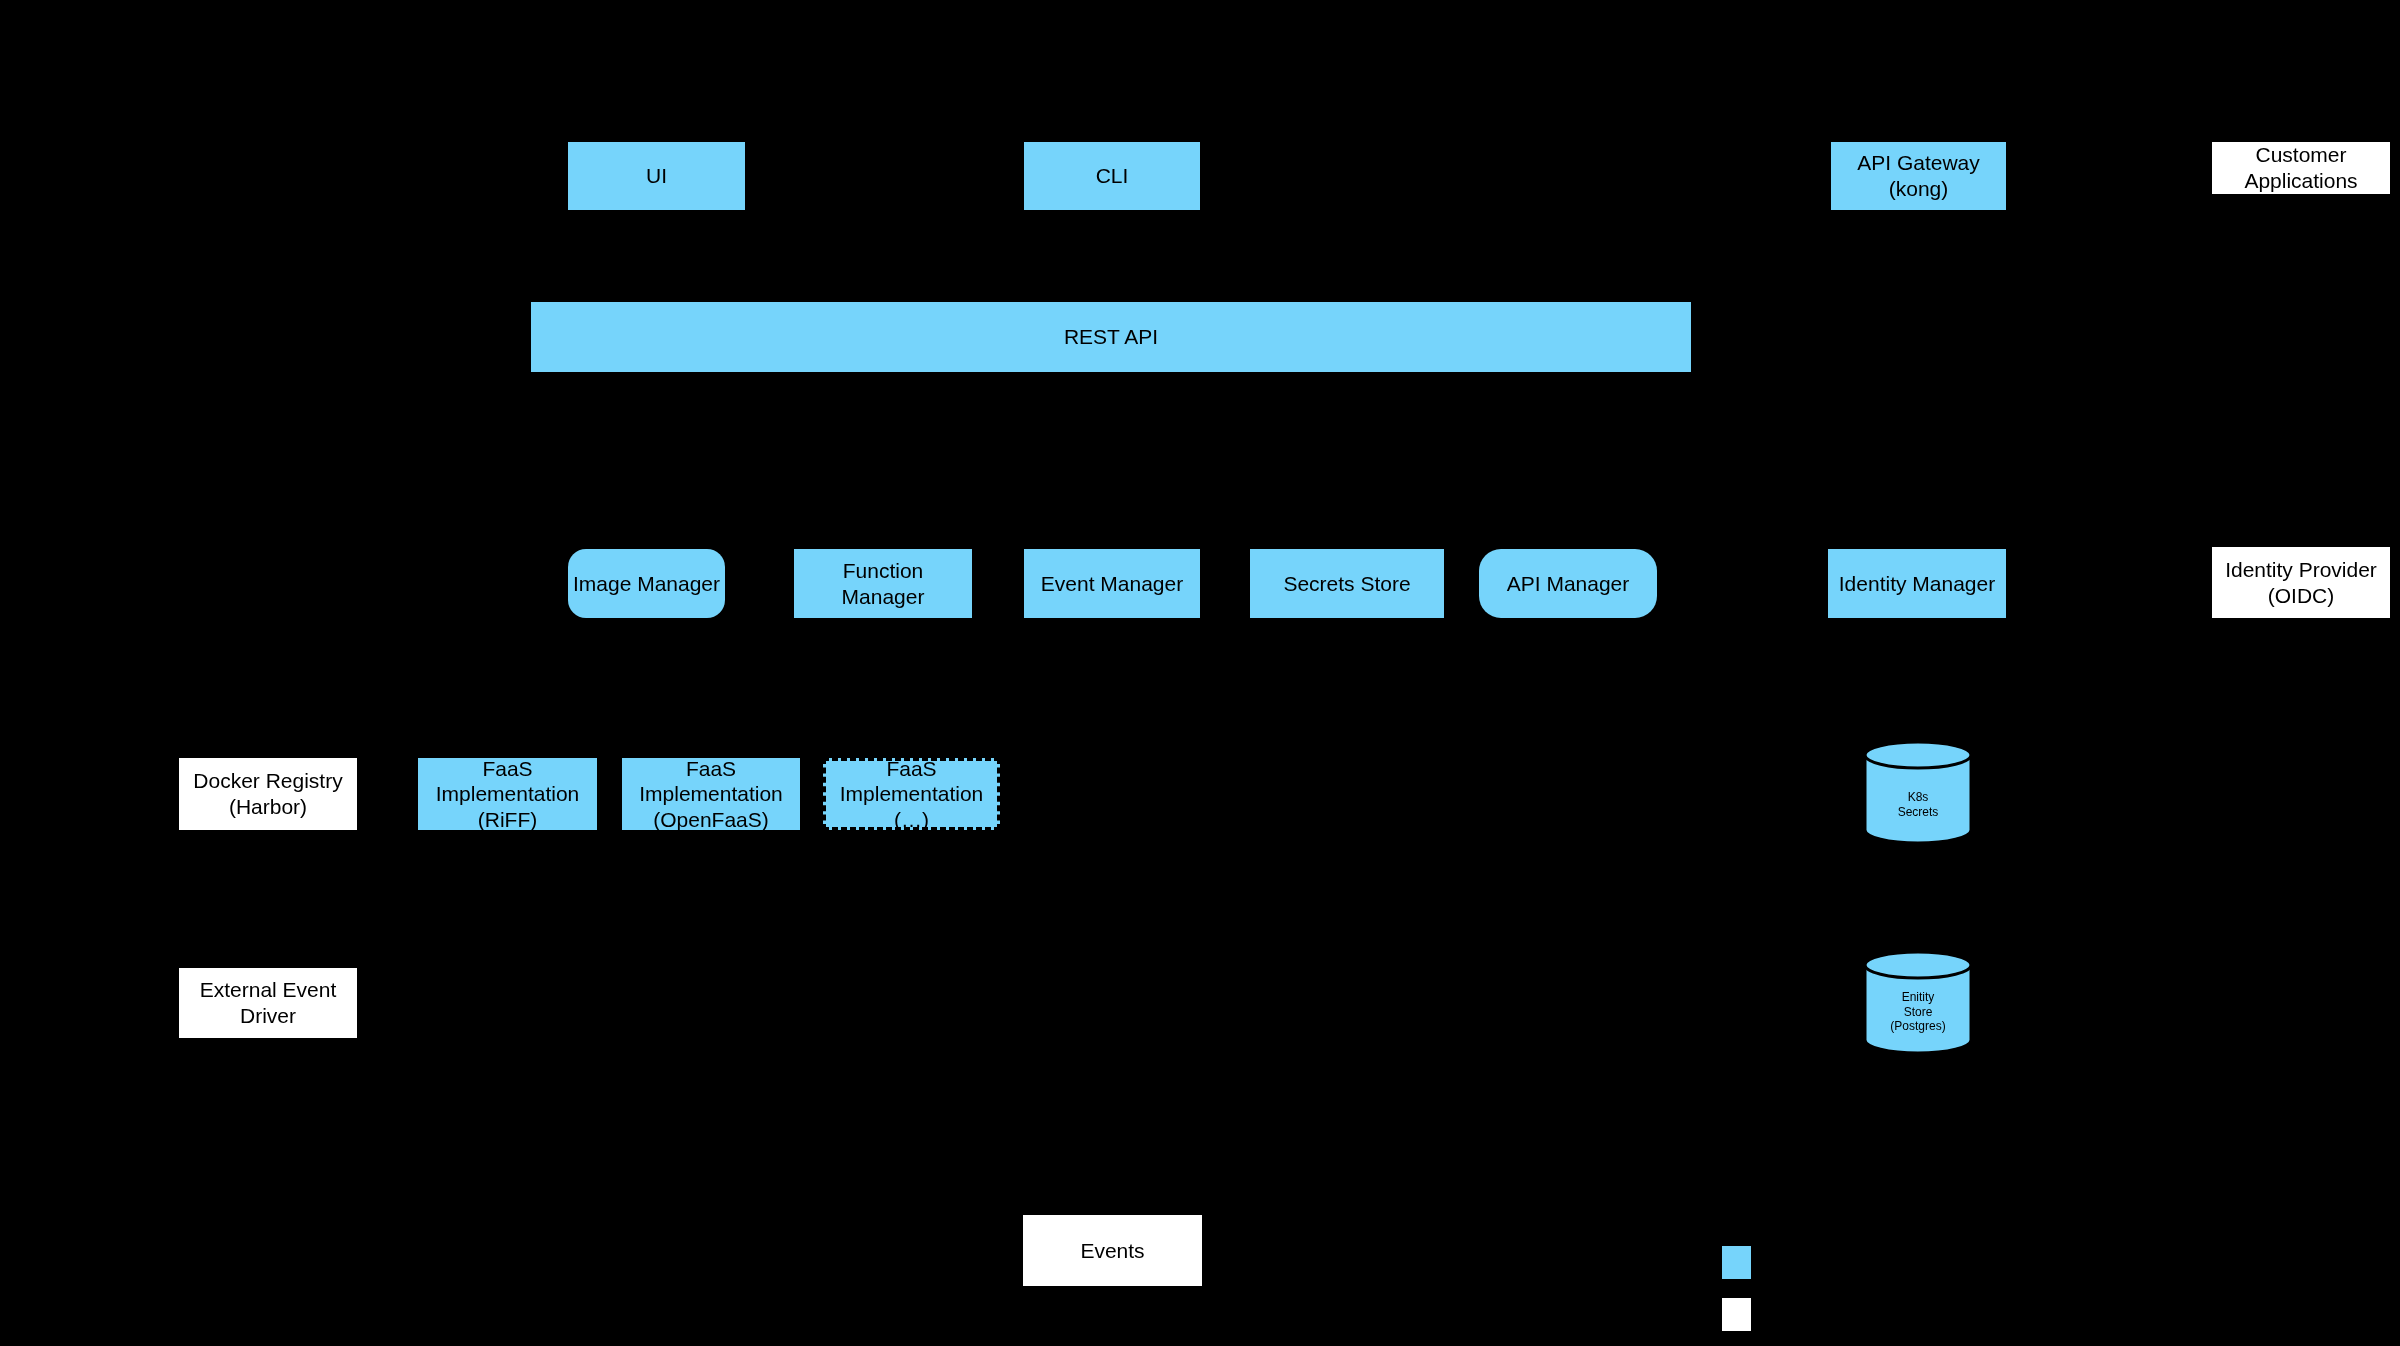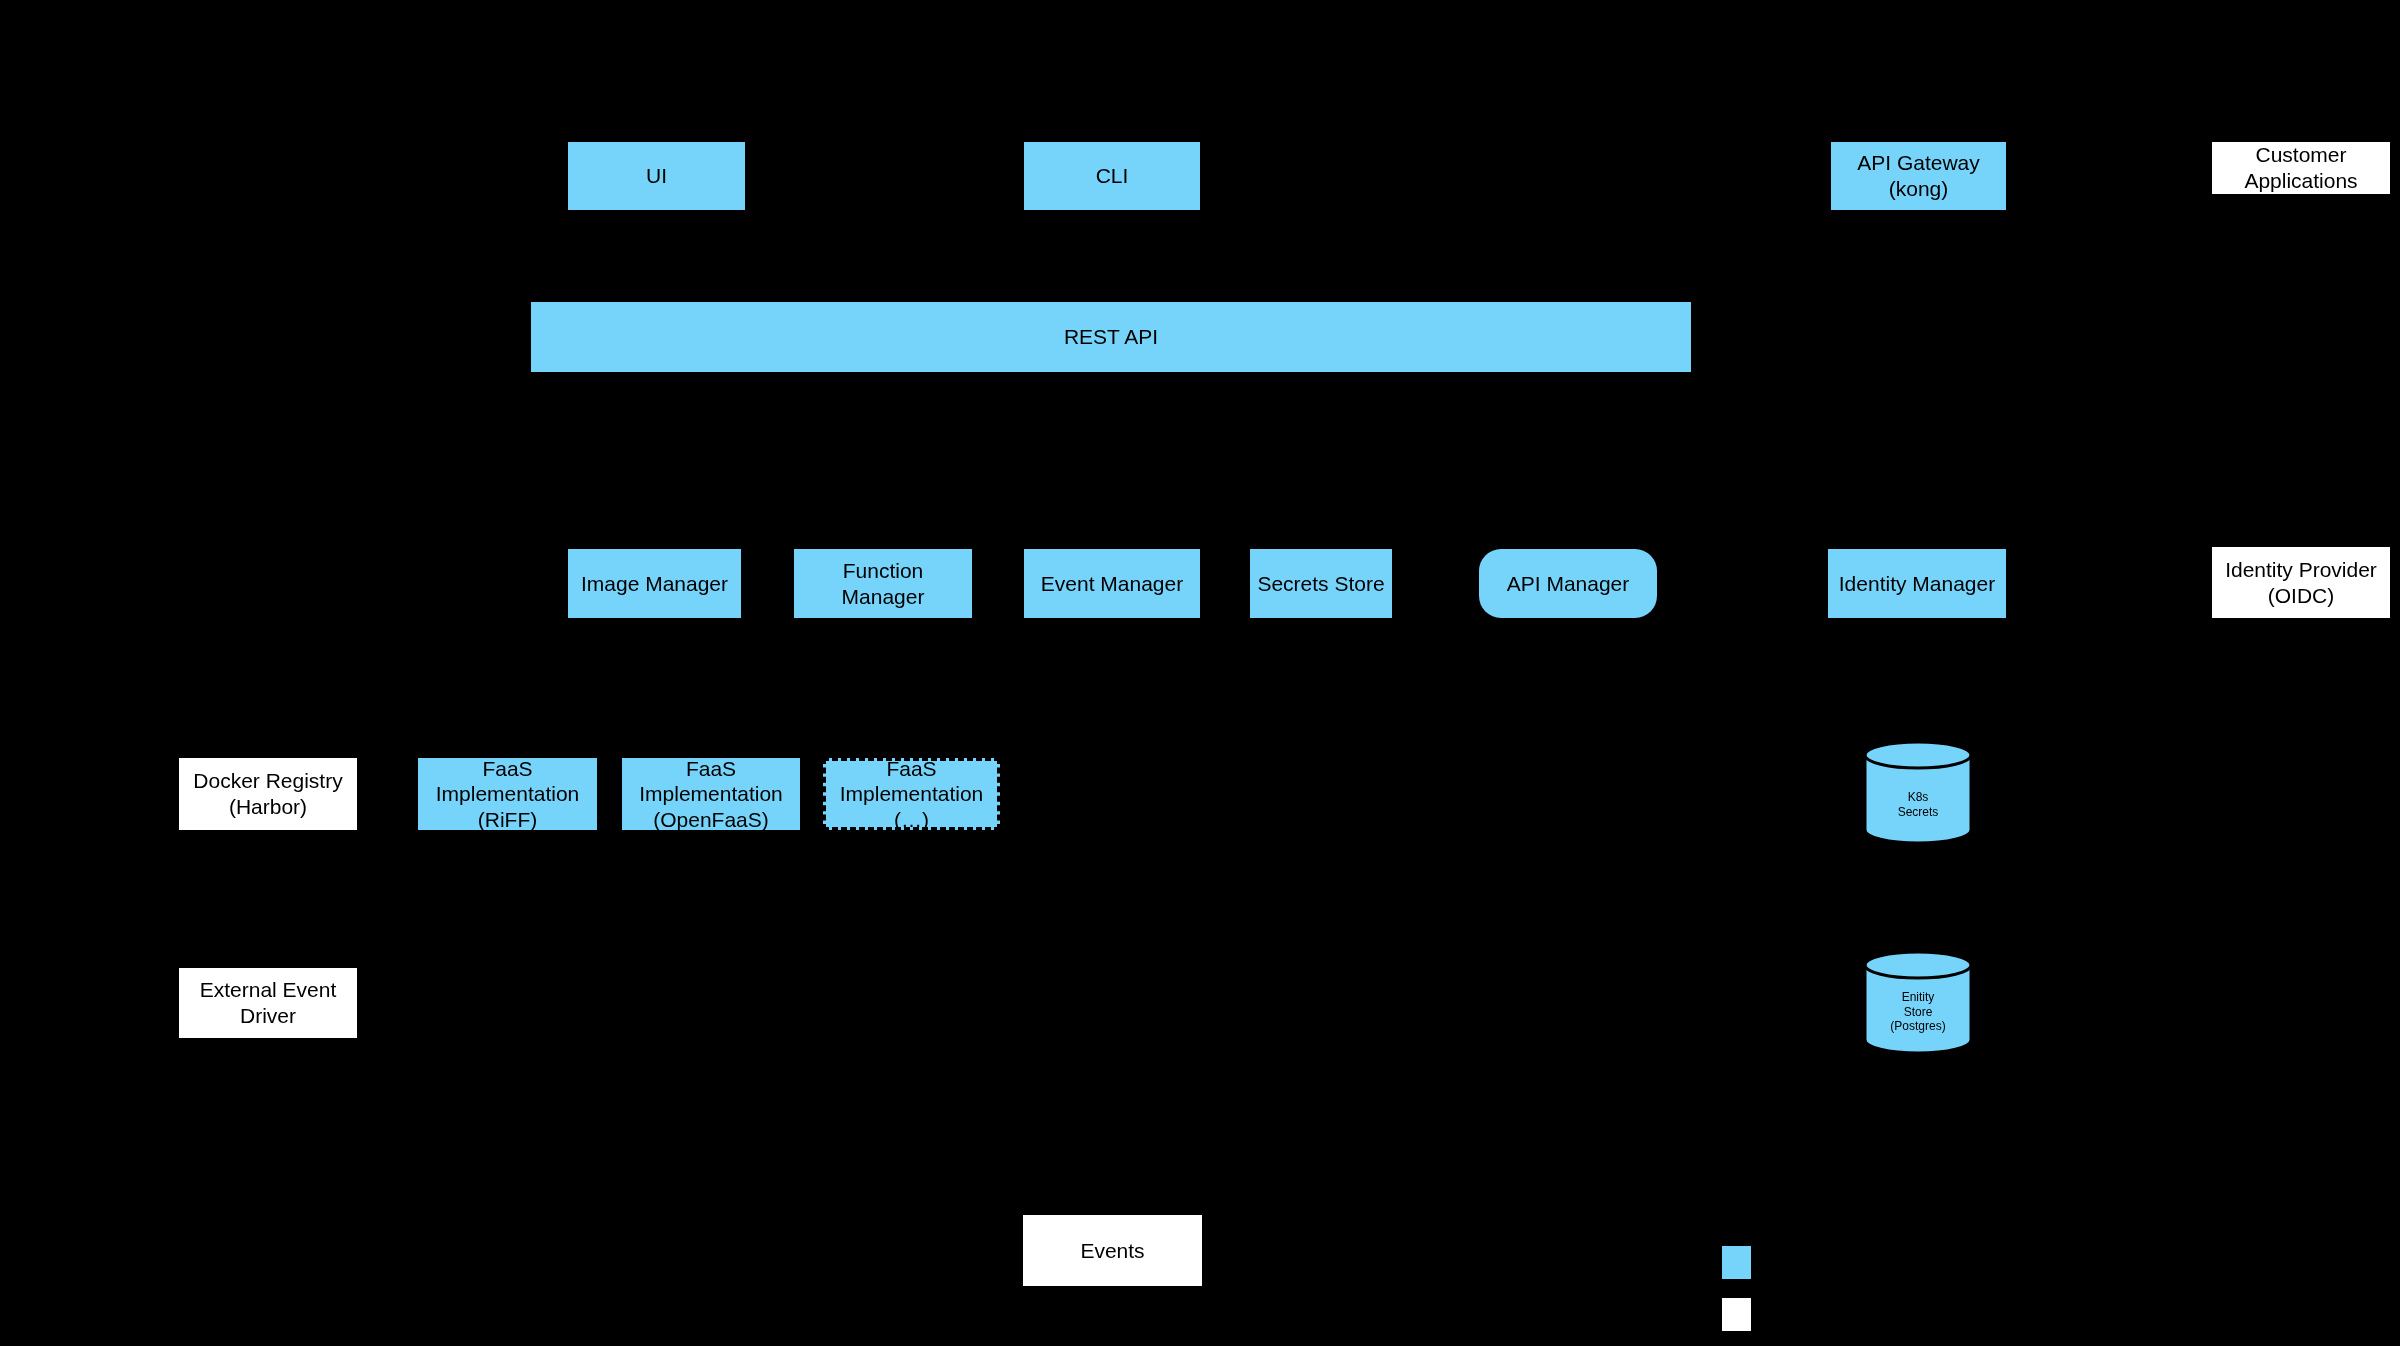--- a/index.html
+++ b/index.html
@@ -58,25 +58,25 @@
 
   <div class="node blue" style="left:568px; top:142px; width:177px; height:68px;">UI</div>
   <div class="node blue" style="left:1024px; top:142px; width:176px; height:68px;">CLI</div>
   <div class="node blue" style="left:1831px; top:142px; width:175px; height:68px;">API Gateway
 (kong)</div>
   <div class="node white" style="left:2212px; top:142px; width:178px; height:52px;">Customer
 Applications</div>
 
   <div class="node blue" style="left:531px; top:302px; width:1160px; height:70px;">REST API</div>
 
-  <div class="node blue" style="left:568px; top:549px; width:173px; height:69px;">Image Manager</div>
+  <div class="node blue" style="left:568px; top:549px; width:157px; height:69px;border-radius:18px;">Image Manager</div>
   <div class="node blue" style="left:794px; top:549px; width:178px; height:69px;">Function
 Manager</div>
   <div class="node blue" style="left:1024px; top:549px; width:176px; height:69px;">Event Manager</div>
-  <div class="node blue" style="left:1250px; top:549px; width:142px; height:69px;">Secrets Store</div>
+  <div class="node blue" style="left:1250px; top:549px; width:194px; height:69px;">Secrets Store</div>
   <div class="node blue" style="left:1479px; top:549px; width:178px; height:69px;border-radius:22px;">API Manager</div>
   <div class="node blue" style="left:1828px; top:549px; width:178px; height:69px;">Identity Manager</div>
   <div class="node white" style="left:2212px; top:547px; width:178px; height:71px;">Identity Provider
 (OIDC)</div>
 
   <div class="node white" style="left:179px; top:758px; width:178px; height:72px;">Docker Registry
 (Harbor)</div>
   <div class="node blue" style="left:418px; top:758px; width:179px; height:72px;">FaaS
 Implementation
 (RiFF)</div>

